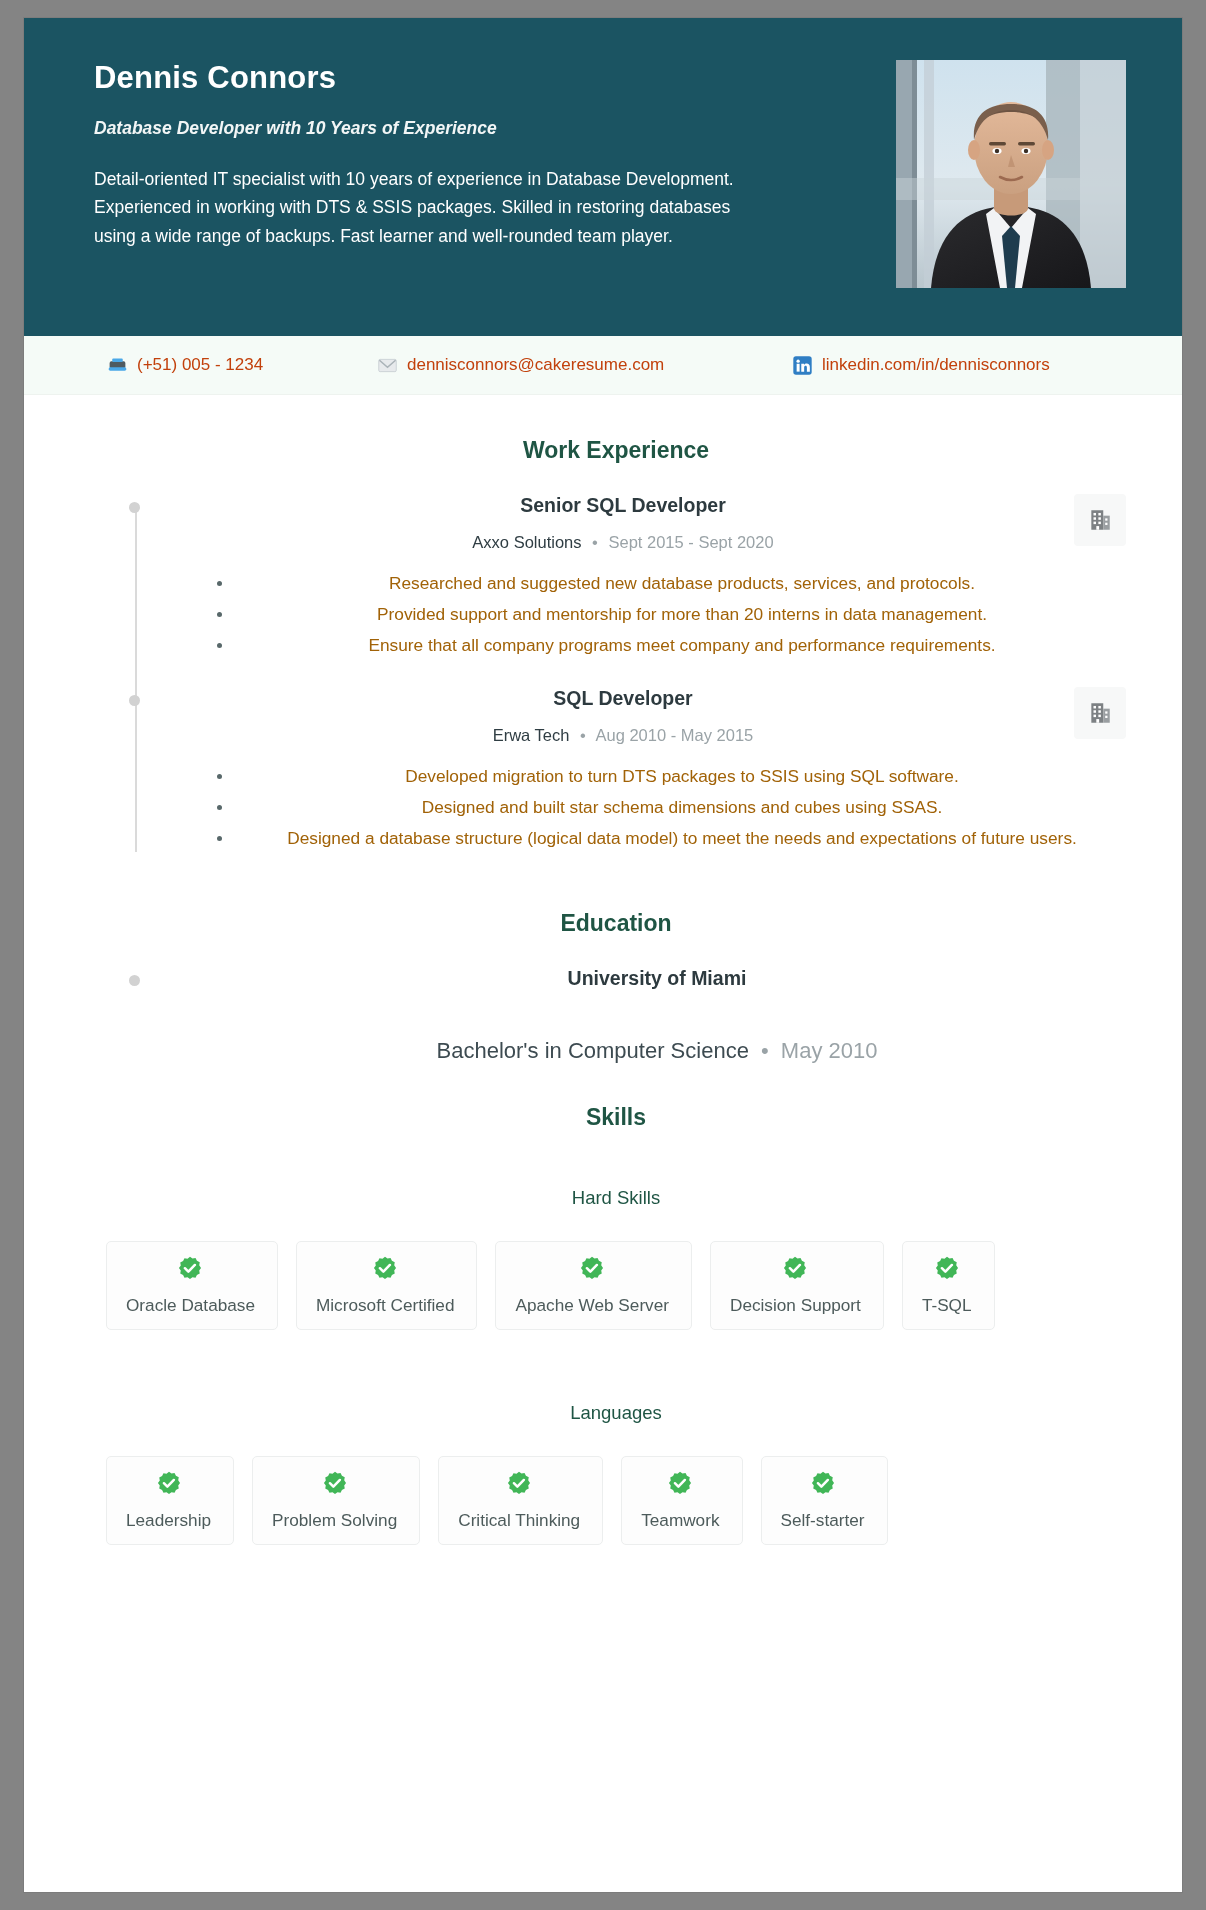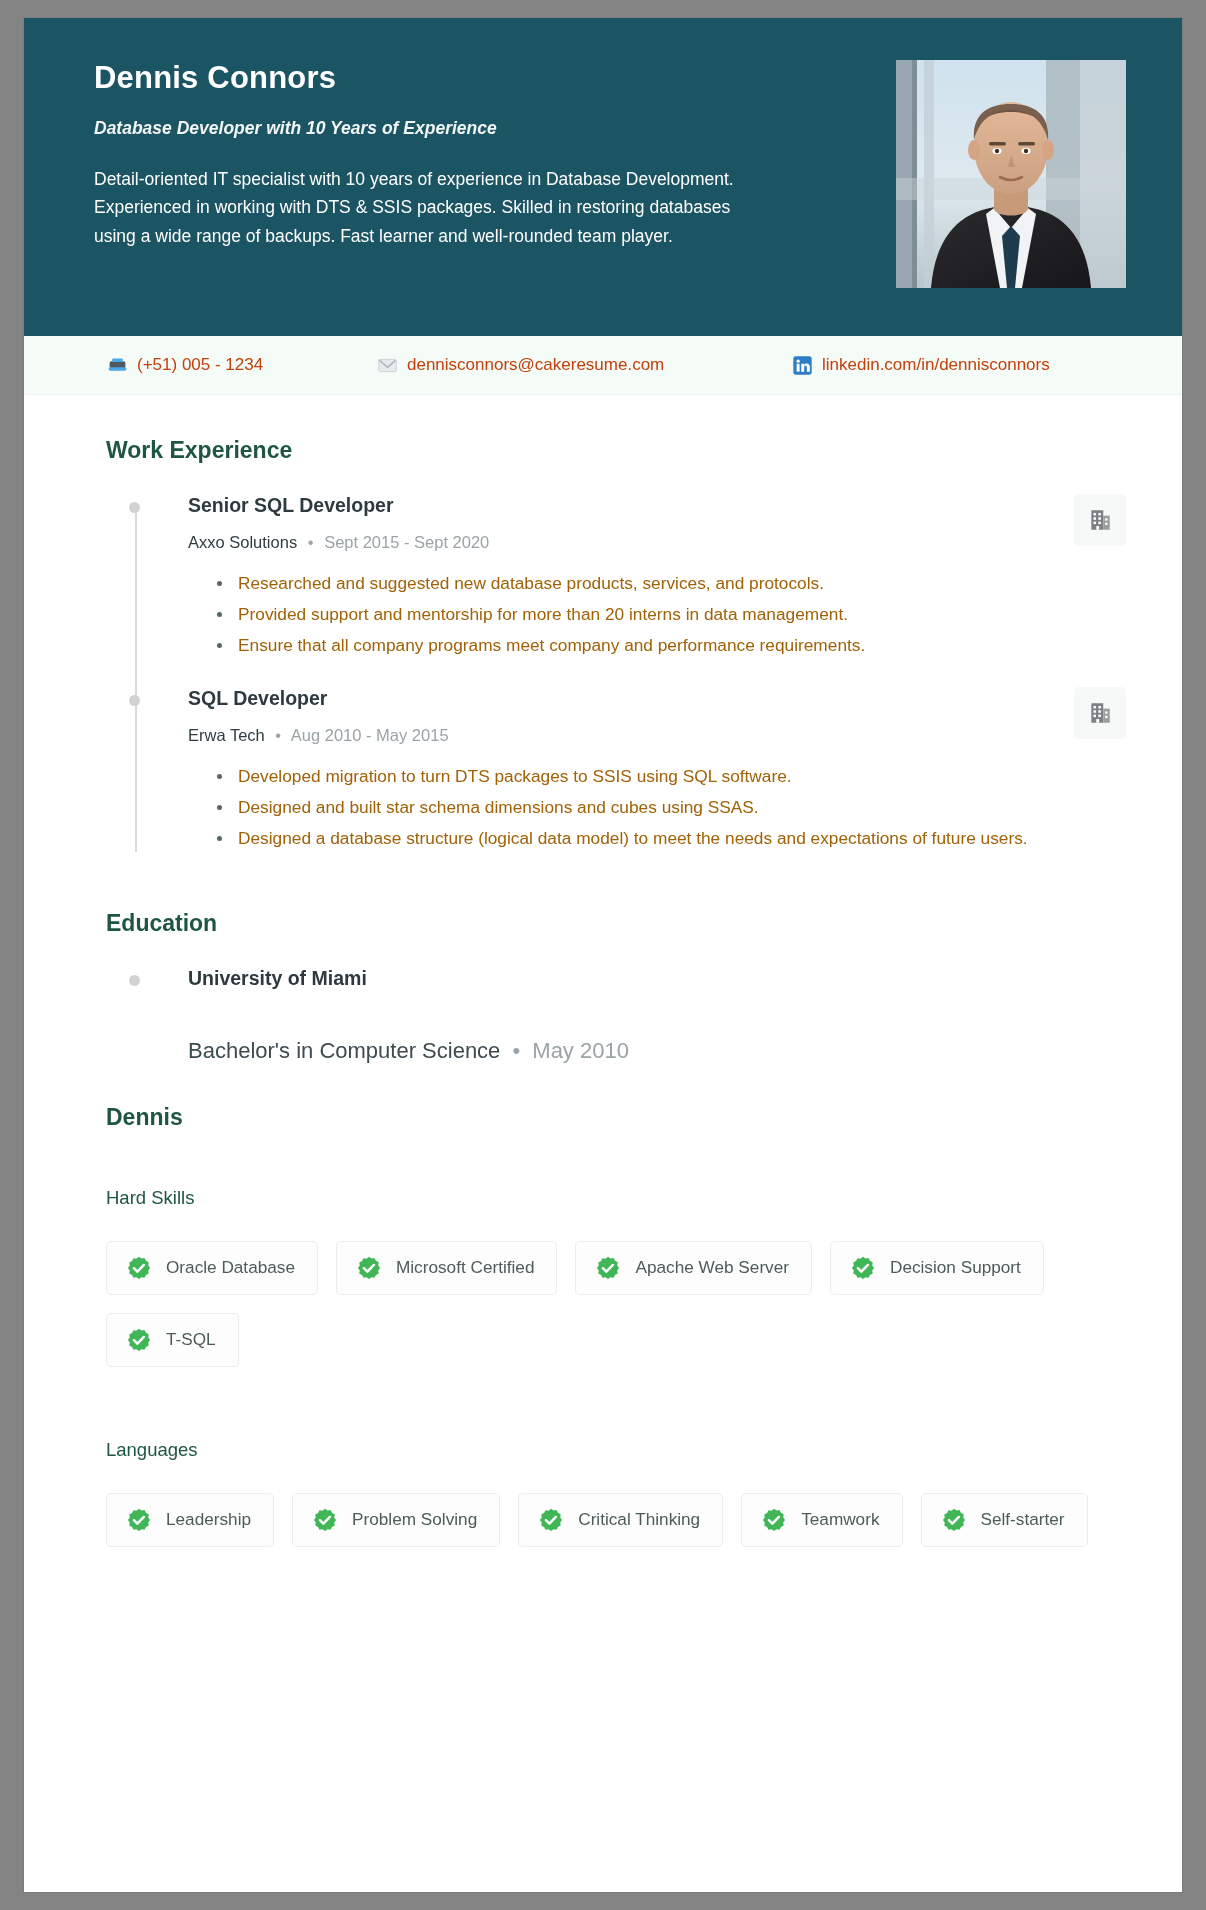--- a/index.html
+++ b/index.html
@@ -89,21 +89,21 @@
     color: #c2410c;
   }
   .contact-item:nth-child(1) { width: 270px; }
   .contact-item:nth-child(2) { width: 415px; }
   .contact-item:nth-child(3) { flex: 1; }
 
   .ci-icon { display: inline-flex; width: 22px; height: 22px; align-items: center; justify-content: center; flex: 0 0 22px; }
   .ci-icon svg { display: block; }
 
   
-  .body-wrap { padding: 42px 56px 40px 82px; }
+  .body-wrap { padding: 42px 56px 40px 82px; text-align: center; }
 
   .section-title {
     color: #1f5544;
     font-size: 23px;
     font-weight: bold;
     margin-bottom: 30px;
   }
   .section-title.skills-title { margin-bottom: 56px; }
 
   
@@ -191,20 +191,21 @@
   .chip {
     display: inline-flex;
     align-items: center;
     gap: 14px;
     border: 1px solid #eceeee;
     border-radius: 5px;
     background: #fdfdfd;
     padding: 13px 22px 13px 19px;
     font-size: 17.2px;
     color: #4d5b5b;
+    flex-direction: column;
   }
   .chip .badge { flex: 0 0 26px; width: 26px; height: 26px; display: block; }
   .chip .badge svg { display: block; }
 
   .gap-lg { height: 54px; }
   .gap-md { height: 40px; }
   .gap-xl { height: 72px; }
 </style>
 </head>
 <body>
@@ -405,21 +406,21 @@
               <span class="sep">•</span>
               <span class="dates">May 2010</span>
             </div>
           </div>
         </div>
       </div>
 
       <div class="gap-md"></div>
 
       <div class="section">
-        <div class="section-title skills-title">Dennis</div>
+        <div class="section-title skills-title">Skills</div>
 
         <div>
           <div class="sub-title">Hard Skills</div>
           <div class="chip-row">
             <div class="chip">
               <span class="badge">
                 <svg width="26" height="26" viewBox="0 0 24 24" aria-hidden="true">
                     <path d="M12 1.6l2.3 1.7 2.8-.5 1.3 2.6 2.6 1.3-.5 2.8L22.2 12l-1.7 2.3.5 2.8-2.6 1.3-1.3 2.6-2.8-.5L12 22.2l-2.3-1.7-2.8.5-1.3-2.6-2.6-1.3.5-2.8L1.8 12l1.7-2.3-.5-2.8 2.6-1.3 1.3-2.6 2.8.5z" fill="#41b657"></path>
                     <path d="M7.3 12.2l3.2 3.2 6-6.2" fill="none" stroke="#ffffff" stroke-width="2.3" stroke-linecap="round" stroke-linejoin="round"></path>
                   </svg>

